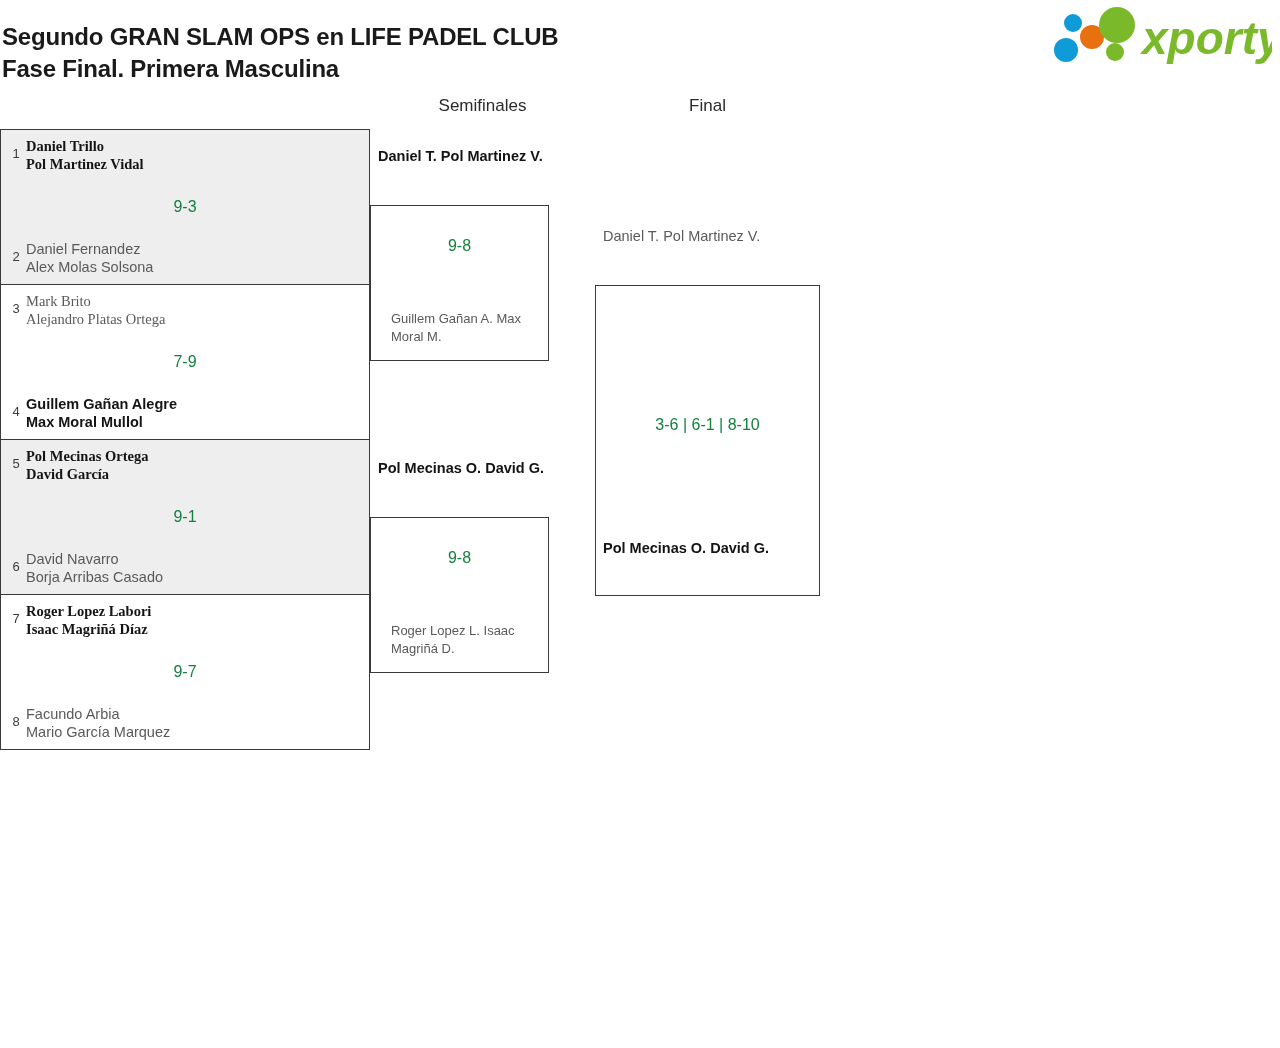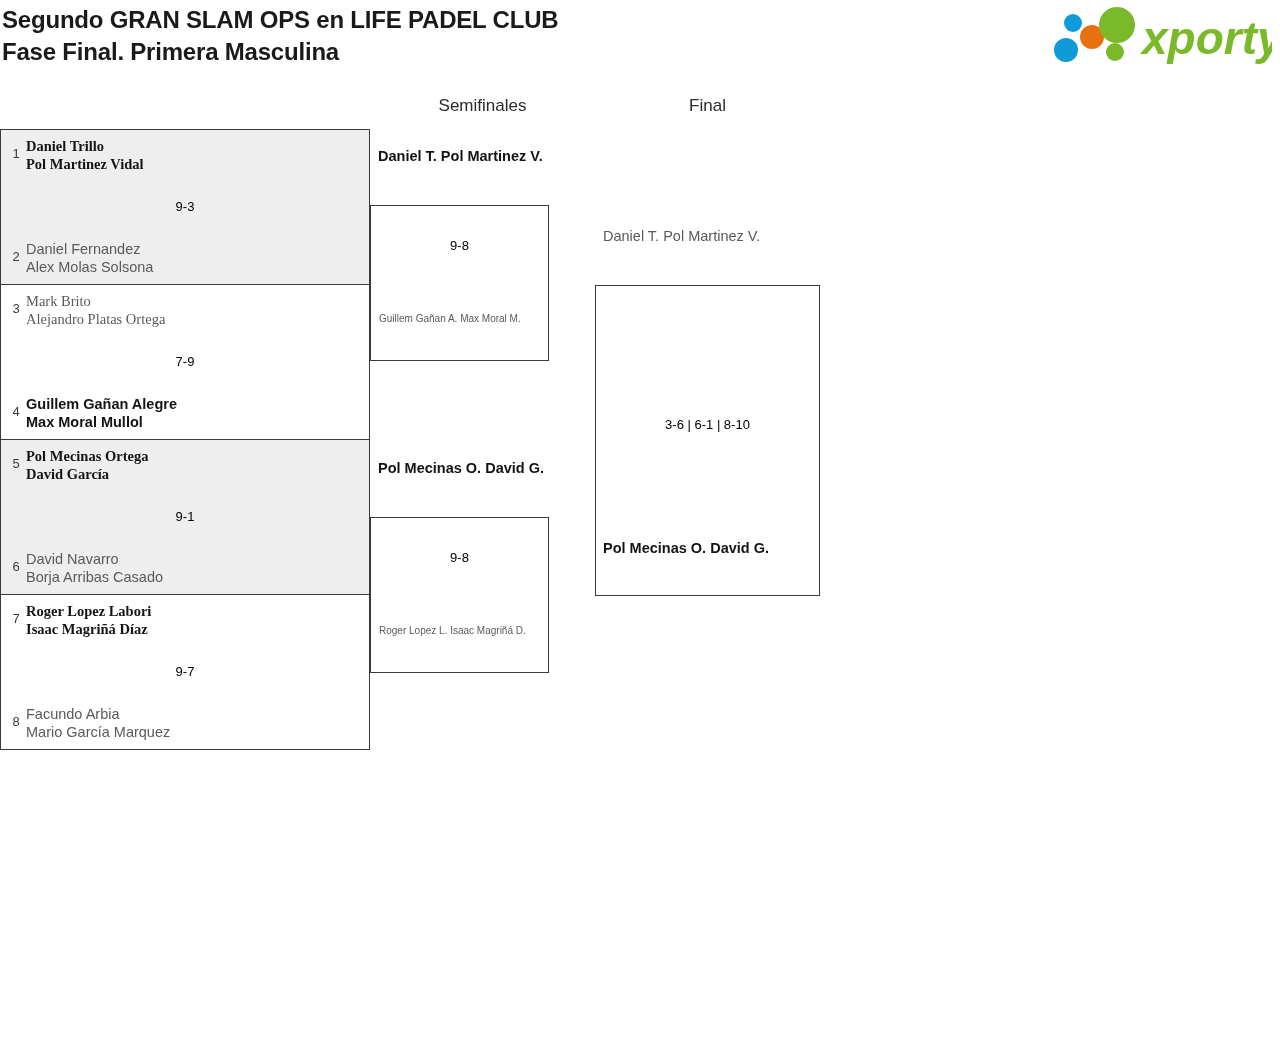--- a/index.html
+++ b/index.html
@@ -10,21 +10,21 @@
     background: #ffffff;
     font-family: "Liberation Sans", sans-serif;
     color: #212121;
     overflow: hidden;
   }
   #root { position: relative; width: 1280px; height: 1048px; }
 
   
   .title-block {
     position: absolute; left: 0; top: 0;
-    width: 800px; padding: 4px 0 0 2px;
+    width: 800px; padding: 21px 0 0 2px;
   }
   .title-line {
     font-size: 24px; font-weight: 700; line-height: 32px;
     letter-spacing: -0.2px; color: #1a1a1a; white-space: nowrap;
   }
 
   .logo {
     position: absolute; right: 8px; top: 6px;
     width: 228px; height: 62px; font-style: italic;
   }
@@ -64,42 +64,42 @@
   .winner { color: #141414; font-weight: 700; }
   .loser  { color: #5a5a5a; font-weight: 400; }
 
   .qf .team.top  { top: 7px; font-family: Liberation Serif, serif; }
   .qf .seed.top  { top: 16px; }
   .qf .team.bot  { top: 110px; }
   .qf .seed.bot  { top: 119px; }
 
   .score {
     position: absolute; left: 0; right: 0;
-    font-size: 13px; line-height: 18px; color: #000000;
+    font-size: 16px; line-height: 18px; color: #15803d;
     text-align: center; white-space: nowrap;
   }
   .qf .score { top: 68px; }
 
   
   .sf { left: 370px; width: 179px; }
   #sf1 { top: 205px; height: 156px; }
   #sf2 { top: 517px; height: 156px; }
   .sf .score { top: 31px; }
 
   
   .sf-winner {
     position: absolute; left: 378px; width: 215px;
     font-size: 14.5px; line-height: 18px;
   }
   #sf1-win { top: 147px; }
   #sf2-win { top: 459px; }
 
   .sf-loser {
-    position: absolute; left: 8px; right: 8px;
-    font-size: 10px; line-height: 18px;
+    position: absolute; left: 20px; right: 8px;
+    font-size: 13px; line-height: 18px;
   }
   .sf .sf-loser { top: 104px; }
 
   
   #final-box { left: 595px; top: 285px; width: 225px; height: 311px; }
   #final-box .score { top: 114px; margin-top: 16px; }
 
   .fin-label {
     position: absolute; left: 603px; width: 215px;
     font-size: 14.5px; line-height: 18px;

